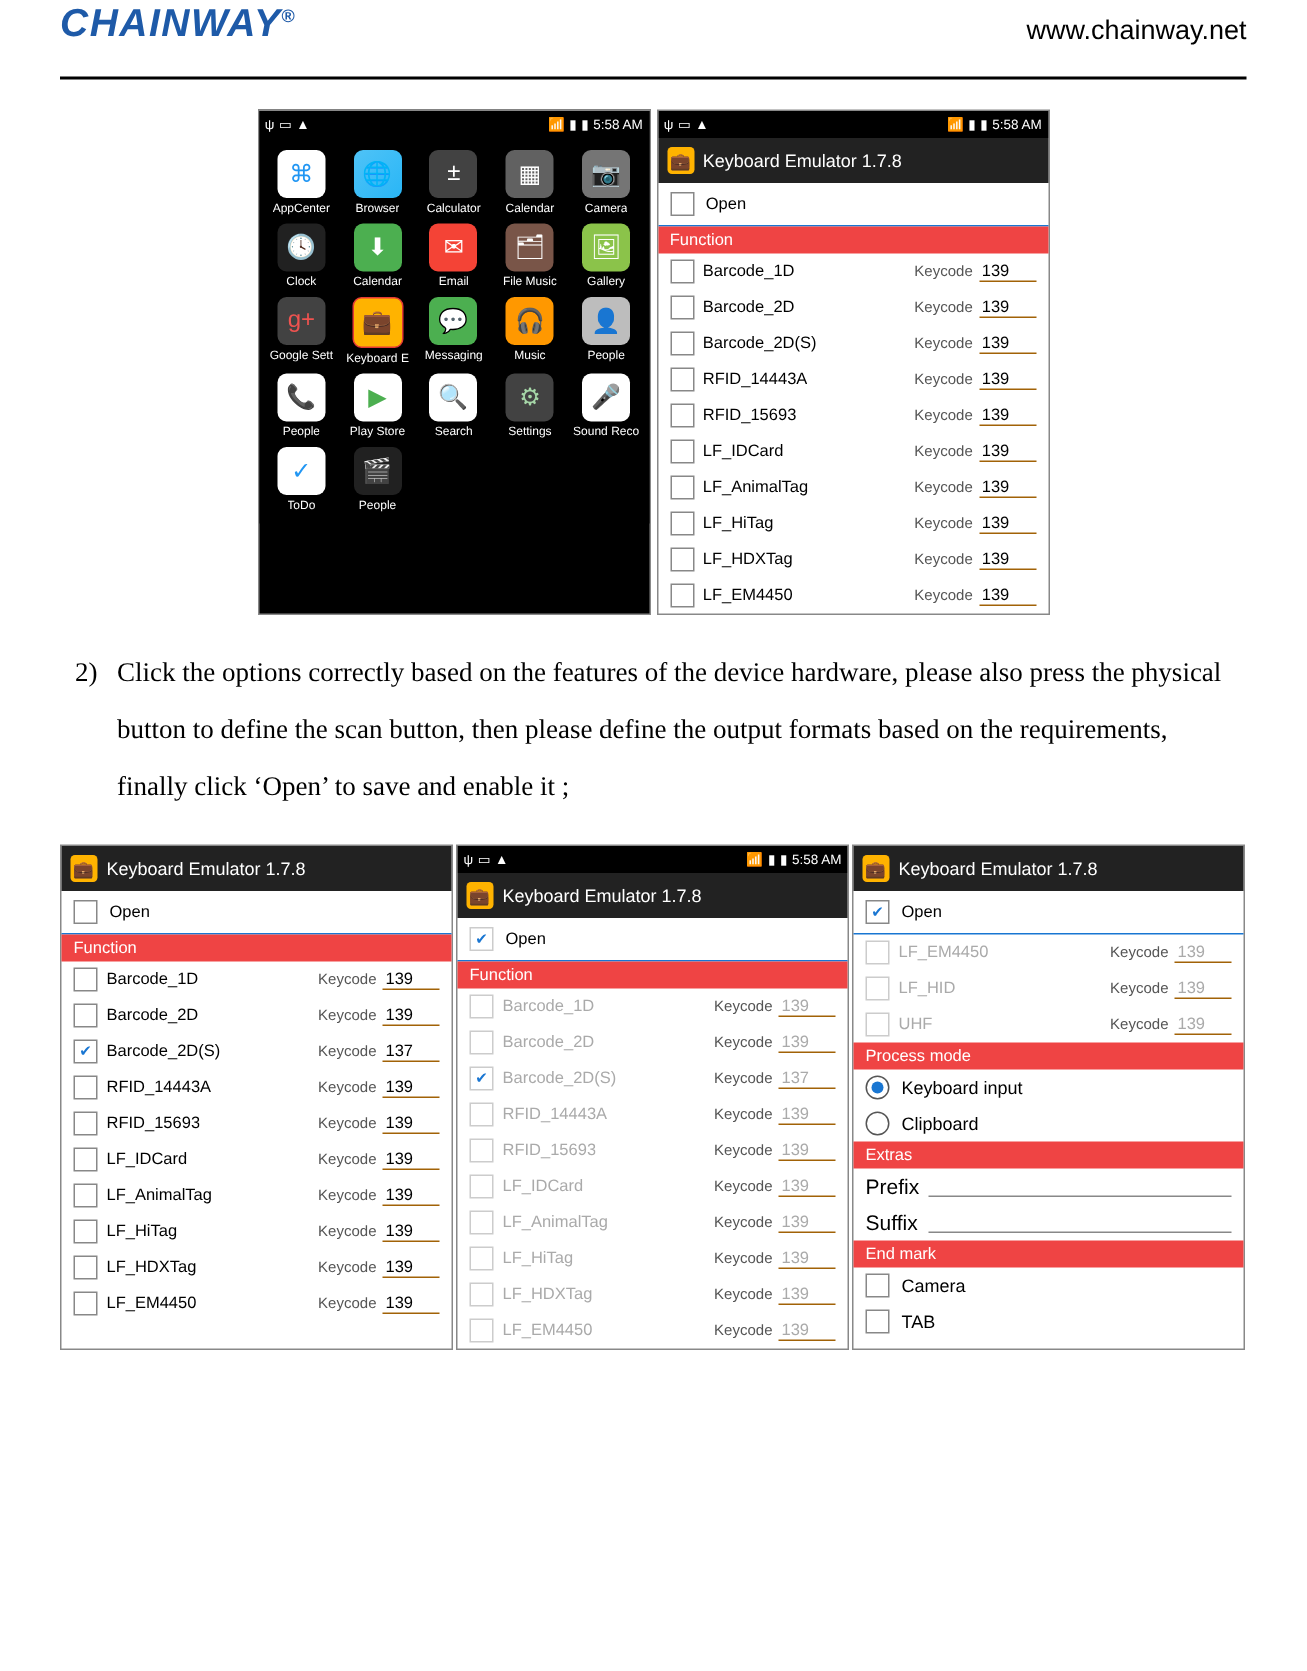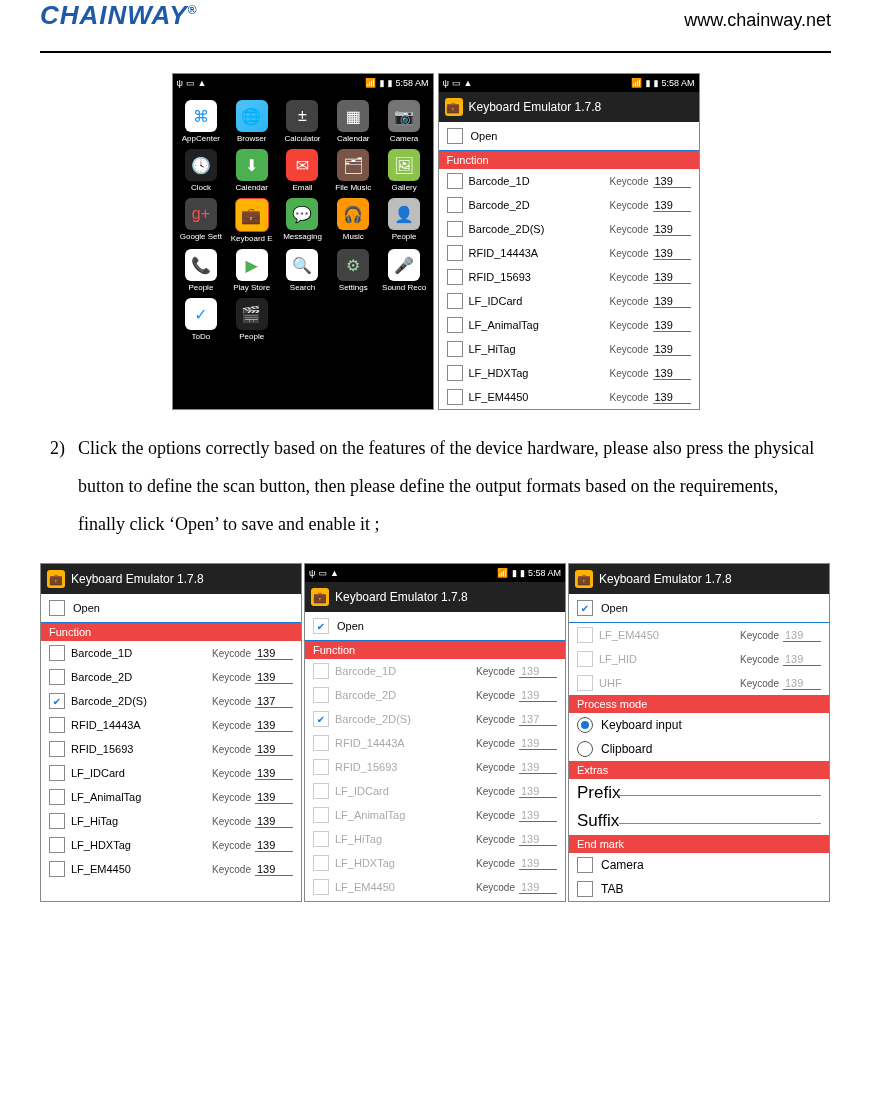--- a/index.html
+++ b/index.html
@@ -160,21 +160,21 @@
     border:none;border-bottom:1px solid #a16207;width:34px;font-size:11px;color:#000;text-align:left;padding:0 2px;
   }
   .dim .kc-input{color:#aaa;}
   .dim .func-left{color:#aaa;}
   .dim .chk{border-color:#ccc;}
   .radio {
     width:14px;height:14px;border:1px solid #555;border-radius:50%;display:inline-flex;align-items:center;justify-content:center;
   }
   .radio.sel::before{content:"";width:8px;height:8px;border-radius:50%;background:#1976d2;display:block;}
   .radio-row{display:flex;align-items:center;gap:8px;padding:4px 8px;font-size:12px;}
-  .extras-row{display:flex;gap:6px;padding:4px 8px;font-size:17px;}
+  .extras-row{display:flex;align-items:center;gap:6px;padding:4px 8px;font-size:14px;}
   .extras-row .lab{width:36px;}
   .extras-row .line{flex:1;border-bottom:1px solid #888;height:12px;}
   .body-text {
     font-size:18px;
     font-family:"Times New Roman",serif;
     line-height:2.1;
     margin:10px 10px 20px 10px;
     display:flex;
   }
   .body-text .num{width:28px;flex-shrink:0;}

